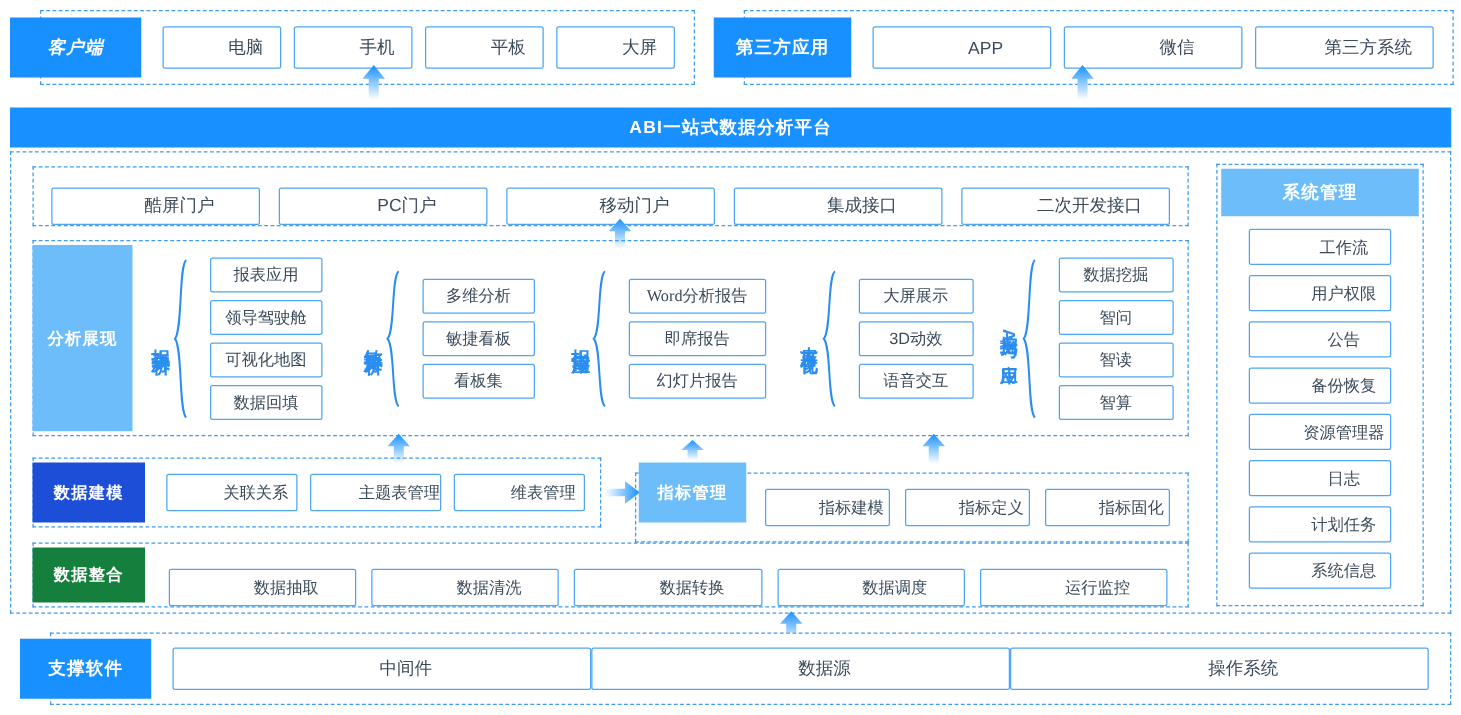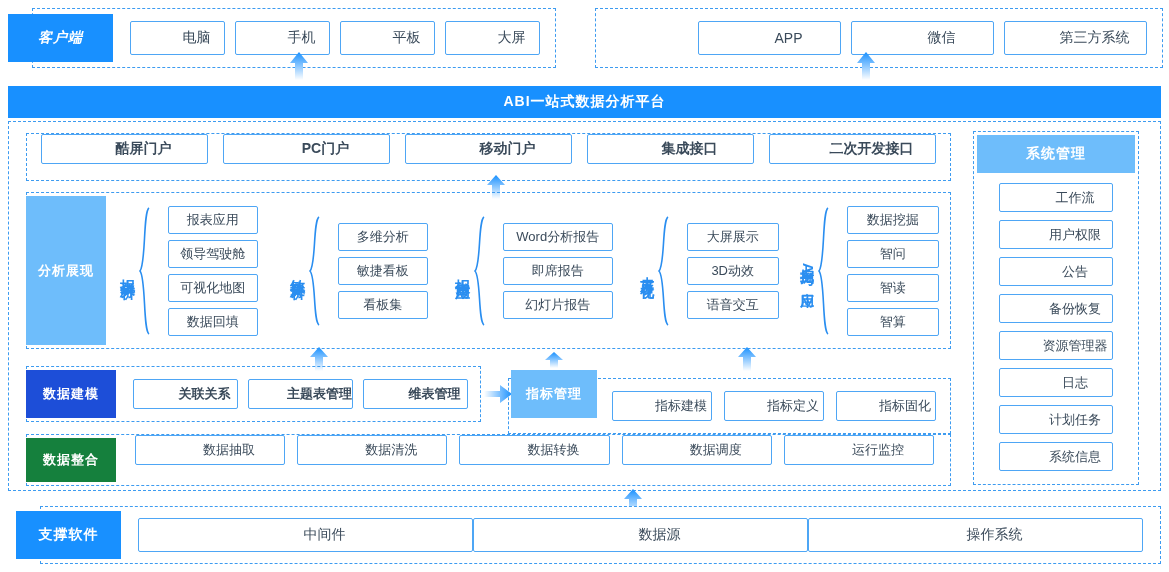--- a/index.html
+++ b/index.html
@@ -59,21 +59,21 @@
   }
 
   
   #platform-body {
     position:absolute; left:8px; top:121px; width:1153px; height:370px;
     border:1px dashed #3d9bf0;
   }
 
   
   #row-portal { position:absolute; left:26px; top:133px; width:925px; height:48px; border:1px dashed #3d9bf0;}
-  #row-portal .inner { display:flex; align-items:flex-start; gap:15px; height:100%; padding:0 14px;font-weight:bold; }
+  #row-portal .inner { display:flex; align-items:flex-end; gap:15px; height:100%; padding:0 14px; }
   #row-portal .solidbox { flex:1; height:30px; }
 
   
   #row-analysis { position:absolute; left:26px; top:192px; width:925px; height:157px; border:1px dashed #3d9bf0;}
   #analysis-label { position:absolute; left:26px; top:196px; width:80px; height:149px;
       background:#6ebdfb; color:#fff; display:flex; align-items:center; justify-content:center;
       font-size:13px; font-weight:bold; letter-spacing:1px; z-index:3;}
 
   .grp { position:absolute; top:200px; height:142px; display:flex; align-items:center; }
   .grp-title {
@@ -101,38 +101,38 @@
       display:flex; flex-direction:column; gap:8px; }
   #sysmgmt-list .solidbox { height:29px; font-size:13px; }
 
   
   #row-model { position:absolute; left:26px; top:366px; width:455px; height:56px; border:1px dashed #3d9bf0;}
   #model-label { position:absolute; left:26px; top:370px; width:90px; height:48px;
       background:#1d4ed8; color:#fff; display:flex; align-items:center; justify-content:center;
       font-size:13px; font-weight:bold; letter-spacing:1px; z-index:3;}
   #row-model .inner { position:absolute; left:98px; top:0; right:4px; height:100%;
       display:flex; align-items:center; gap:10px; padding:0 8px; }
-  #row-model .solidbox { flex:1; height:30px; font-size:13px;font-weight:bold; }
+  #row-model .solidbox { flex:1; height:30px; font-size:13px; }
 
   
   #row-metric { position:absolute; left:508px; top:378px; width:443px; height:56px; border:1px dashed #3d9bf0;}
   #metric-label { position:absolute; left:511px; top:370px; width:86px; height:48px;
       background:#6ebdfb; color:#fff; display:flex; align-items:center; justify-content:center;
       font-size:13px; font-weight:bold; letter-spacing:1px; z-index:3;}
   #row-metric .inner { position:absolute; left:95px; top:0; right:6px; height:100%;
       display:flex; align-items:center; gap:12px; padding:0 8px; }
   #row-metric .solidbox { flex:1; height:30px; font-size:13px; }
 
   
   #row-integ { position:absolute; left:26px; top:434px; width:925px; height:52px; border:1px dashed #3d9bf0;}
   #integ-label { position:absolute; left:26px; top:438px; width:90px; height:44px;
       background:#15803d; color:#fff; display:flex; align-items:center; justify-content:center;
       font-size:13px; font-weight:bold; letter-spacing:1px; z-index:3;}
   #row-integ .inner { position:absolute; left:98px; top:0; right:6px; height:100%;
-      display:flex; align-items:flex-start; gap:12px; padding:0 10px; }
+      display:flex; align-items:flex-end; gap:12px; padding:0 10px; }
   #row-integ .solidbox { flex:1; height:30px; font-size:13px; }
 
   
   #row-support { position:absolute; left:8px; top:506px; width:1153px; height:58px; }
   #row-support .dashed { position:absolute; left:32px; top:0; right:0; height:58px; }
   #row-support .lbl-strong { position:absolute; left:8px; top:5px; width:105px; height:48px; z-index:2;}
   #row-support .boxes { position:absolute; left:120px; top:0; right:8px; height:58px;
      display:flex; align-items:center; padding:0 10px; }
   #row-support .boxes .solidbox { flex:1; height:34px; }
 
@@ -151,20 +151,21 @@
     <div class="boxes">
       <div class="solidbox">电脑</div>
       <div class="solidbox">手机</div>
       <div class="solidbox">平板</div>
       <div class="solidbox">大屏</div>
     </div>
   </div>
 
   <div id="row-third">
     <div class="dashed"></div>
+    <div class="lbl-strong">第三方应用</div>
     <div class="boxes">
       <div class="solidbox">APP</div>
       <div class="solidbox">微信</div>
       <div class="solidbox">第三方系统</div>
     </div>
   </div>
 
   <svg class="arrow-up" style="left:290px; top:52px;" viewBox="0 0 18 28">
     <defs>
         <linearGradient id="gu1" x1="0" y1="1" x2="0" y2="0">
@@ -233,21 +234,21 @@
           <path d="M11 2 C5 6 8 50 2 56 C8 62 5 106 11 110" fill="none" stroke="#2a8ef0" stroke-width="1.6"></path>
         </svg>
     </div>
     <div class="grp-items" style="width:90px;">
       <div class="solidbox">多维分析</div>
       <div class="solidbox">敏捷看板</div>
       <div class="solidbox">看板集</div>
     </div>
   </div>
 
-  <div class="grp" style="left:455px;">
+  <div class="grp" style="left:455px;font-family:Liberation Serif, serif;">
     <div class="grp-title">报告应用</div>
     <div class="brace">
       <svg width="12" height="112" viewBox="0 0 12 112">
           <path d="M11 2 C5 6 8 50 2 56 C8 62 5 106 11 110" fill="none" stroke="#2a8ef0" stroke-width="1.6"></path>
         </svg>
     </div>
     <div class="grp-items" style="width:110px;">
       <div class="solidbox">Word分析报告</div>
       <div class="solidbox">即席报告</div>
       <div class="solidbox">幻灯片报告</div>

